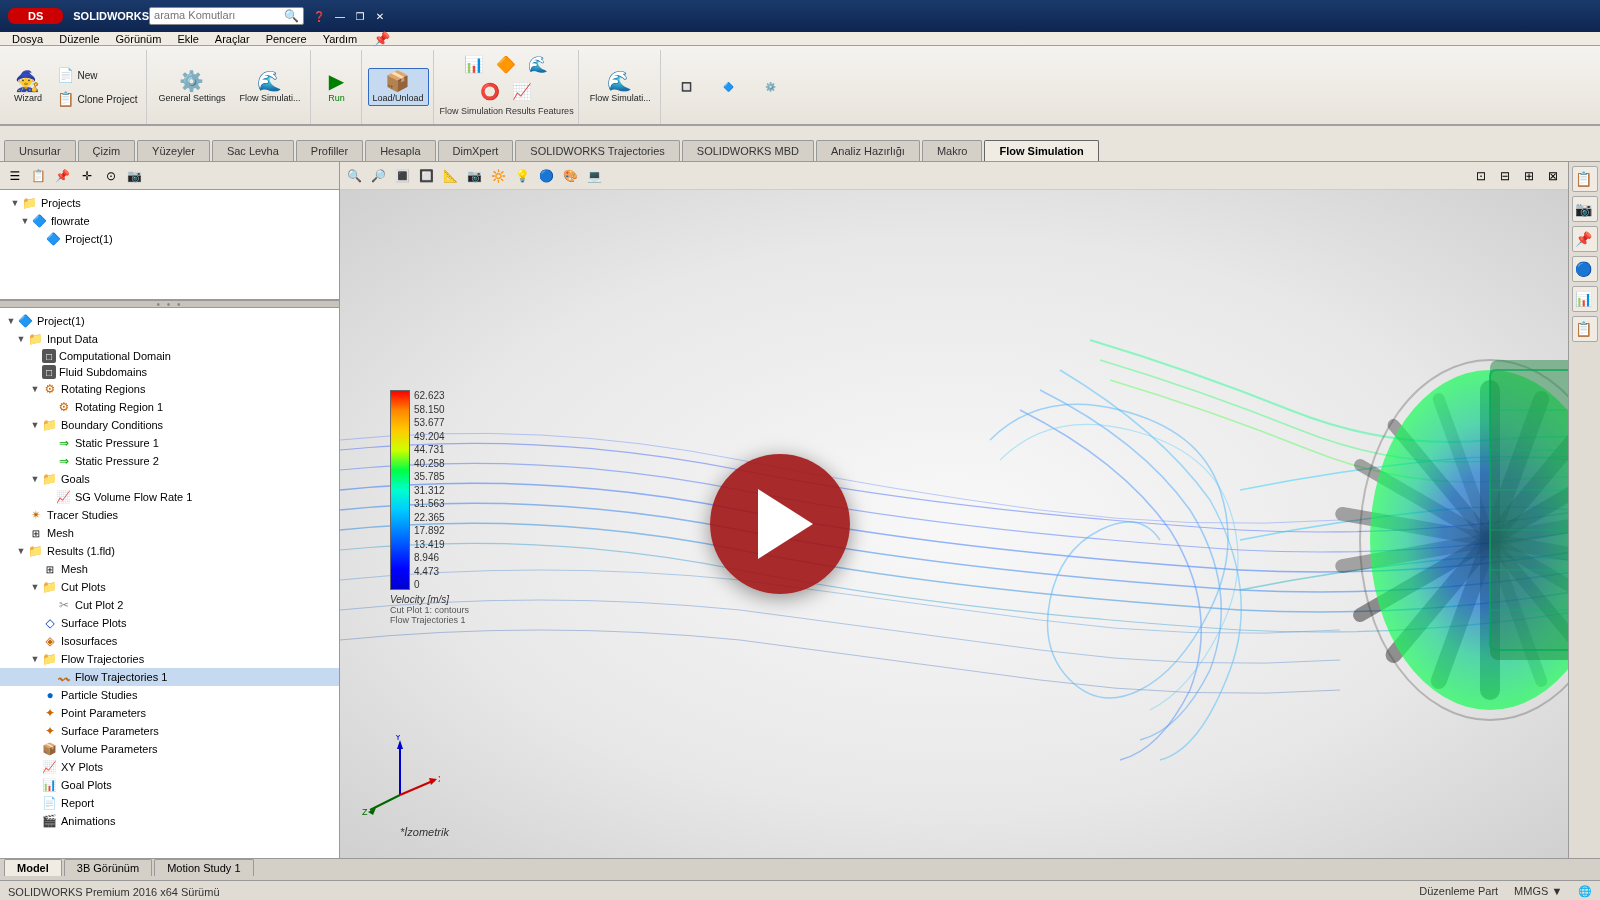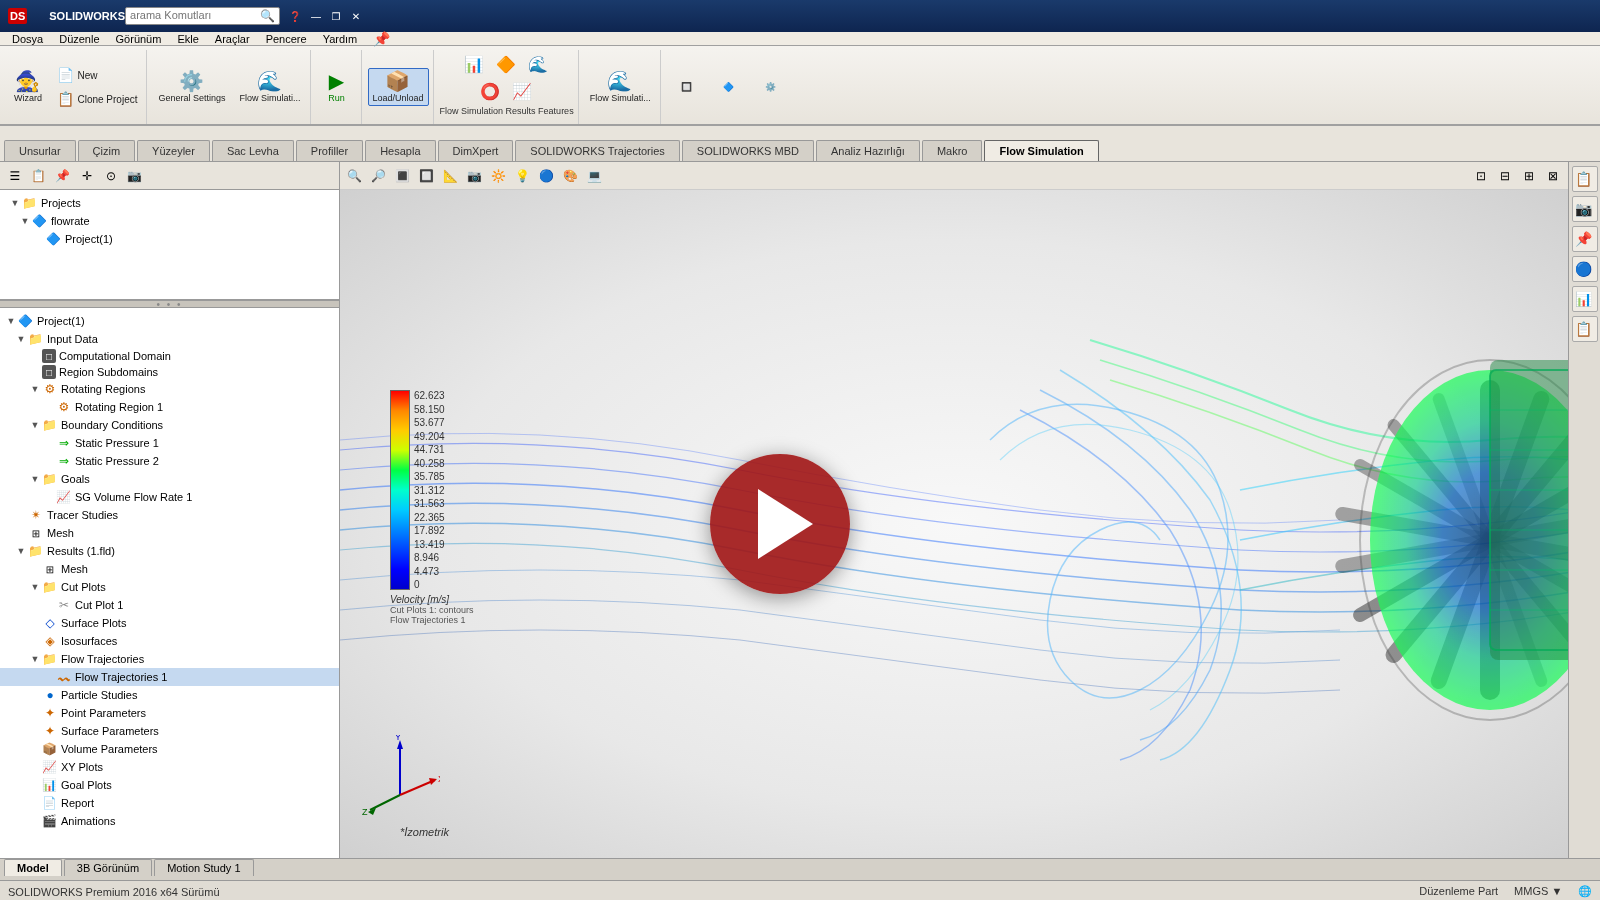--- a/index.html
+++ b/index.html
@@ -12,23 +12,23 @@
       display: flex;
       align-items: center;
       padding: 0 8px;
       color: white;
     }
     #titlebar .logo {
       background: #cc0000;
       color: white;
       font-weight: bold;
       font-size: 11px;
-      padding: 2px 2px;
-      border-radius: 2px;
-      margin-right: 16px;
+      padding: 2px 20px;
+      border-radius: 7px;
+      margin-right: 4px;
     }
     #titlebar .win-controls {
       display: flex;
       gap: 4px;
     }
     #titlebar .win-btn {
       width: 16px;
       height: 16px;
       display: flex;
       align-items: center;
@@ -637,21 +637,21 @@
 
       <div class="tree-item tree-indent-2">
         <div class="tree-expand" style="width:14px;"></div>
         <div class="tree-icon" style="font-size:10px;background:#555;color:#fff;width:14px;height:14px;border-radius:2px;">□</div>
         <div class="tree-label">Computational Domain</div>
       </div>
 
       <div class="tree-item tree-indent-2">
         <div class="tree-expand" style="width:14px;"></div>
         <div class="tree-icon" style="font-size:10px;background:#555;color:#fff;width:14px;height:14px;border-radius:2px;">□</div>
-        <div class="tree-label">Region Subdomains</div>
+        <div class="tree-label">Fluid Subdomains</div>
       </div>
 
       <div class="tree-item tree-indent-2">
         <div class="tree-expand">▼</div>
         <div class="tree-icon" style="color:#cc6600;">⚙</div>
         <div class="tree-label">Rotating Regions</div>
       </div>
 
       <div class="tree-item tree-indent-3">
         <div class="tree-expand" style="width:14px;"></div>
@@ -715,21 +715,21 @@
 
       <div class="tree-item tree-indent-2">
         <div class="tree-expand">▼</div>
         <div class="tree-icon">📁</div>
         <div class="tree-label">Cut Plots</div>
       </div>
 
       <div class="tree-item tree-indent-3">
         <div class="tree-expand" style="width:14px;"></div>
         <div class="tree-icon" style="color:#888;">✂</div>
-        <div class="tree-label">Cut Plot 1</div>
+        <div class="tree-label">Cut Plot 2</div>
       </div>
 
       <div class="tree-item tree-indent-2">
         <div class="tree-expand" style="width:14px;"></div>
         <div class="tree-icon" style="color:#0044cc;">◇</div>
         <div class="tree-label">Surface Plots</div>
       </div>
 
       <div class="tree-item tree-indent-2">
         <div class="tree-expand" style="width:14px;"></div>
@@ -909,21 +909,21 @@
             <div class="legend-label">31.563</div>
             <div class="legend-label">22.365</div>
             <div class="legend-label">17.892</div>
             <div class="legend-label">13.419</div>
             <div class="legend-label">8.946</div>
             <div class="legend-label">4.473</div>
             <div class="legend-label">0</div>
           </div>
         </div>
         <div class="legend-title">Velocity [m/s]</div>
-        <div class="legend-subtitle">Cut Plots 1: contours</div>
+        <div class="legend-subtitle">Cut Plot 1: contours</div>
         <div class="legend-subtitle2">Flow Trajectories 1</div>
       </div>
 
       <div id="play-btn"></div>
 
       <div id="coord-axis">
         <svg width="80" height="80">
 
           <line x1="40" y1="60" x2="40" y2="10" stroke="#0000cc" stroke-width="2"></line>
           <polygon points="40,5 37,14 43,14" fill="#0000cc"></polygon>

